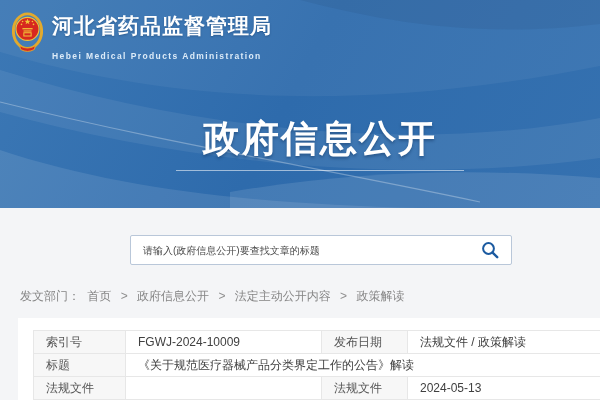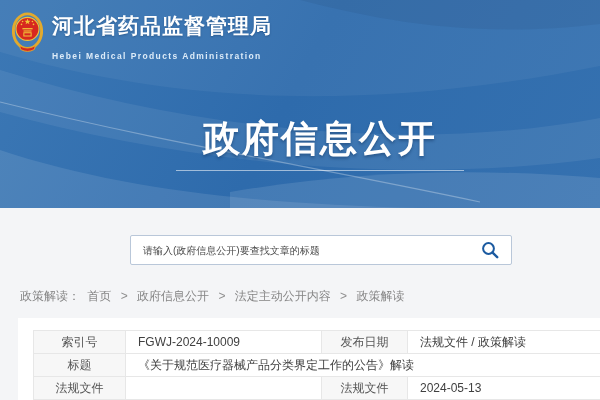--- a/index.html
+++ b/index.html
@@ -37,21 +37,21 @@
   .breadcrumb a{color:#858585;text-decoration:none;cursor:pointer;}
   .breadcrumb .sep{margin:0 6px;color:#8f8f8f;}
   .breadcrumb .crumb-label{margin-right:4px;}
   .breadcrumb .current{color:#858585;}
 
   .card{position:absolute;left:18px;top:110px;width:1090px;height:120px;background:#ffffff;}
   table.info{border-collapse:collapse;margin:12px 0 0 15px;width:1058px;table-layout:fixed;
     font-size:12px;}
   table.info td{border:1px solid #e7e7e7;height:22px;padding:0 12px;line-height:14px;
     overflow:hidden;white-space:nowrap;}
-  td.lbl{background:#f7f7f7;color:#555555;text-align:center;padding:0 4px;}
+  td.lbl{background:#f7f7f7;color:#555555;text-align:left;padding:0 4px;}
   td.val{background:#ffffff;color:#404040;text-align:left;margin-top:28px;}
 </style>
 </head>
 <body>
 
 <div class="stage">
 
   <div class="banner">
     <svg class="banner-waves" viewBox="0 0 600 208" preserveAspectRatio="none">
       <path d="M300,0 L600,0 L600,24 C470,40 370,18 300,0 Z" fill="rgba(15,45,85,0.10)"></path>
@@ -92,21 +92,21 @@
       <input class="search-input" type="text" placeholder="请输入(政府信息公开)要查找文章的标题" style="">
       <button class="search-btn">
         <svg width="18" height="18" viewBox="0 0 18 18">
           <circle cx="7.5" cy="7.5" r="5.4" fill="none" stroke="#1b5aa0" stroke-width="2"></circle>
           <line x1="11.6" y1="11.6" x2="16.2" y2="16.2" stroke="#1b5aa0" stroke-width="2.4" stroke-linecap="round"></line>
         </svg>
       </button>
     </div>
 
     <div class="breadcrumb">
-      <span class="crumb-label">政策解读：</span>
+      <span class="crumb-label">发文部门：</span>
       <a>首页</a>
       <span class="sep">&gt;</span>
       <a>政府信息公开</a>
       <span class="sep">&gt;</span>
       <a>法定主动公开内容</a>
       <span class="sep">&gt;</span>
       <span class="current">政策解读</span>
     </div>
 
     <div class="card">

